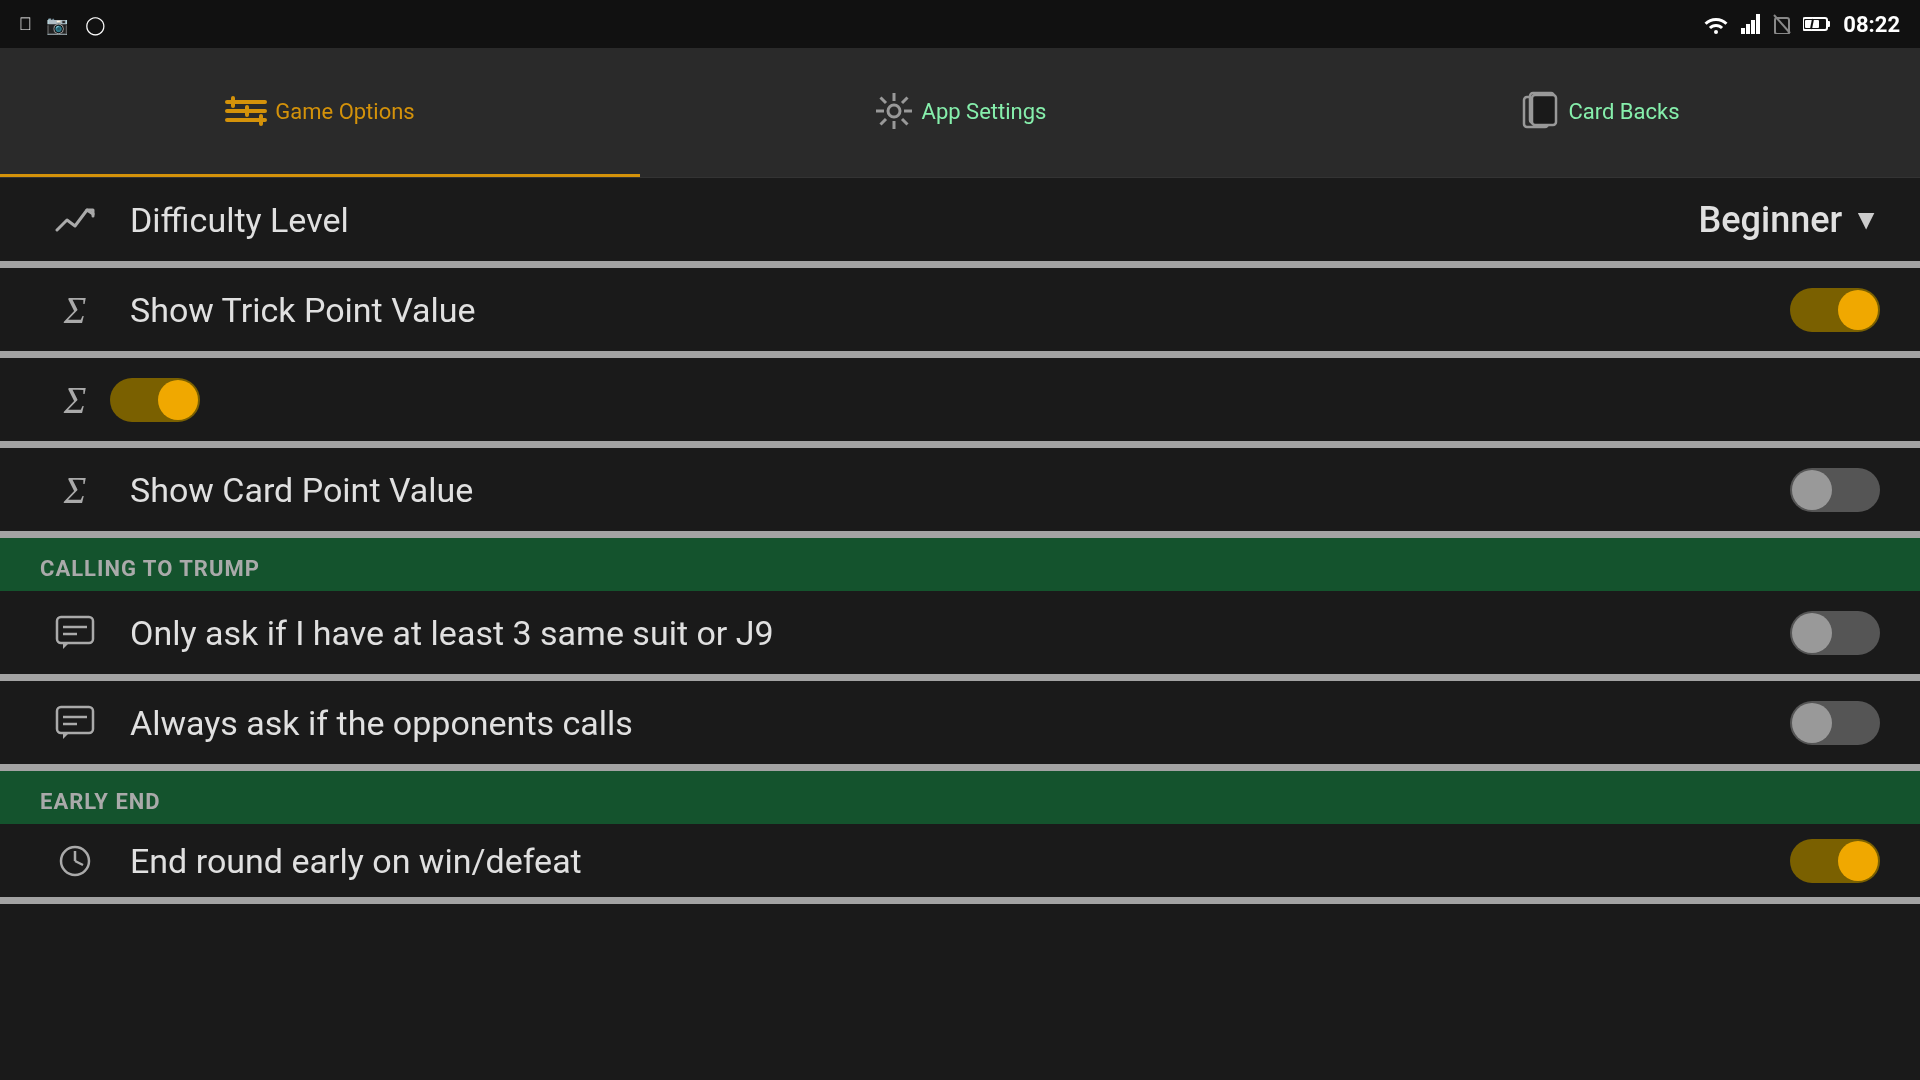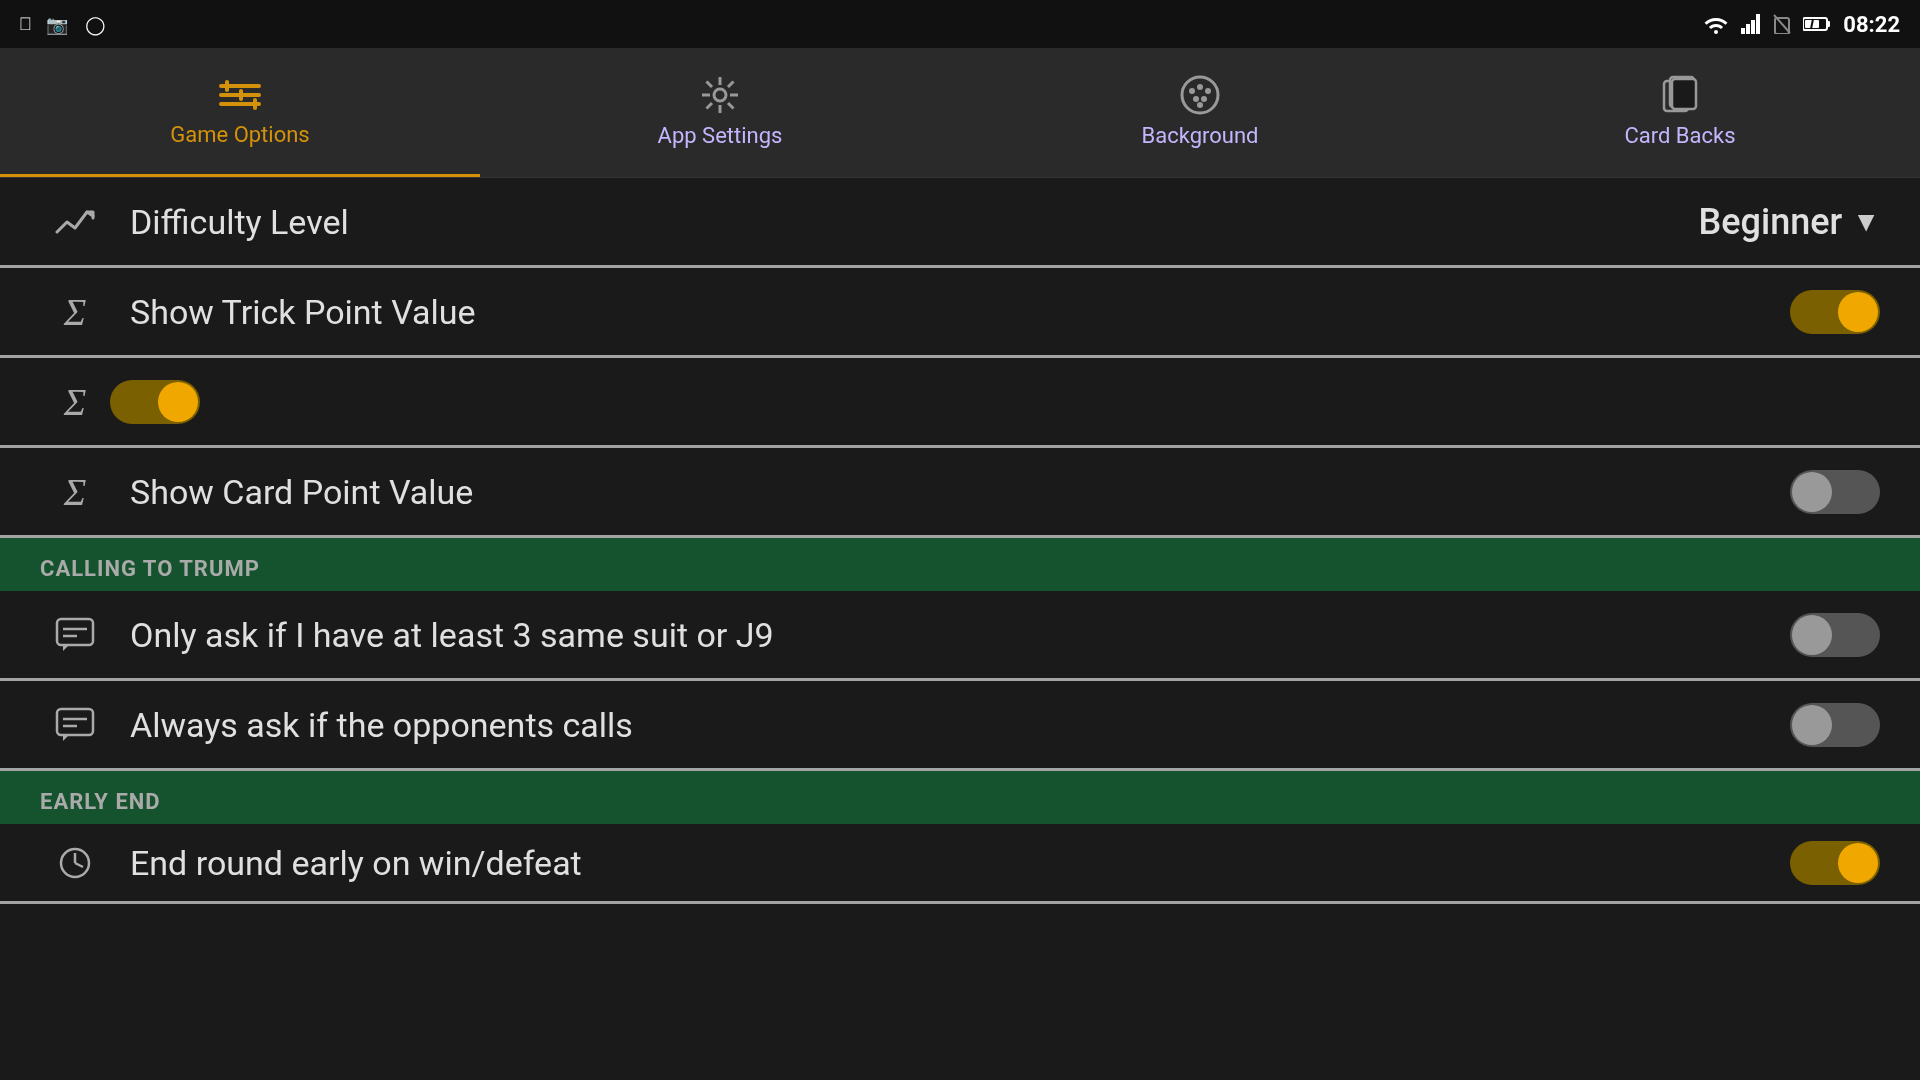--- a/index.html
+++ b/index.html
@@ -47,54 +47,54 @@
     .nav-tabs {
       height: 130px;
       background: #2a2a2a;
       display: flex;
       border-bottom: 1px solid #333;
     }
 
     .nav-tab {
       flex: 1;
       display: flex;
-      flex-direction: column;
+      flex-direction: row;
       align-items: center;
       justify-content: center;
       gap: 8px;
       cursor: pointer;
       border-bottom: 3px solid transparent;
     }
 
     .nav-tab.active {
       border-bottom: 3px solid #d4920a;
     }
 
     .nav-tab.active .tab-icon,
     .nav-tab.active .tab-label {
       color: #d4920a;
     }
 
     .nav-tab .tab-label {
       font-size: 22px;
-      color: #c4b5fd;
+      color: #86efac;
     }
 
     
     .content {
       padding: 0;
     }
 
     
     .setting-row {
       display: flex;
       align-items: center;
       padding: 0 40px;
       min-height: 90px;
-      border-bottom: 3px solid #a3a3a3;
+      border-bottom: 7px solid #a3a3a3;
     }
 
     .setting-row .row-icon {
       font-size: 36px;
       color: #aaa;
       width: 70px;
       flex-shrink: 0;
       display: flex;
       align-items: center;
       justify-content: center;
@@ -241,32 +241,20 @@
         <line x1="30" y1="20" x2="38" y2="20"></line>
         <line x1="6.5" y1="6.5" x2="12" y2="12"></line>
         <line x1="28" y1="28" x2="33.5" y2="33.5"></line>
         <line x1="33.5" y1="6.5" x2="28" y2="12"></line>
         <line x1="12" y1="28" x2="6.5" y2="33.5"></line>
       </g>
     </svg>
     <span class="tab-label">App Settings</span>
   </div>
 
-  <div class="nav-tab">
-    <svg width="40" height="40" viewBox="0 0 40 40" fill="#999">
-      <circle cx="20" cy="20" r="18" fill="none" stroke="#999" stroke-width="3"></circle>
-      <circle cx="12" cy="16" r="3" fill="#999"></circle>
-      <circle cx="20" cy="12" r="3" fill="#999"></circle>
-      <circle cx="28" cy="16" r="3" fill="#999"></circle>
-      <circle cx="24" cy="24" r="3" fill="#999"></circle>
-      <circle cx="16" cy="24" r="3" fill="#999"></circle>
-      <circle cx="20" cy="30" r="3" fill="#999"></circle>
-    </svg>
-    <span class="tab-label">Background</span>
-  </div>
 
   <div class="nav-tab">
     <svg width="40" height="40" viewBox="0 0 40 40" fill="#999">
       <rect x="4" y="6" width="24" height="30" rx="3" fill="none" stroke="#999" stroke-width="2.5"></rect>
       <rect x="10" y="2" width="24" height="30" rx="3" fill="#2a2a2a" stroke="#999" stroke-width="2.5"></rect>
       <rect x="12" y="4" width="24" height="30" rx="3" fill="#1a1a1a" stroke="#999" stroke-width="2.5"></rect>
     </svg>
     <span class="tab-label">Card Backs</span>
   </div>
 </div>

